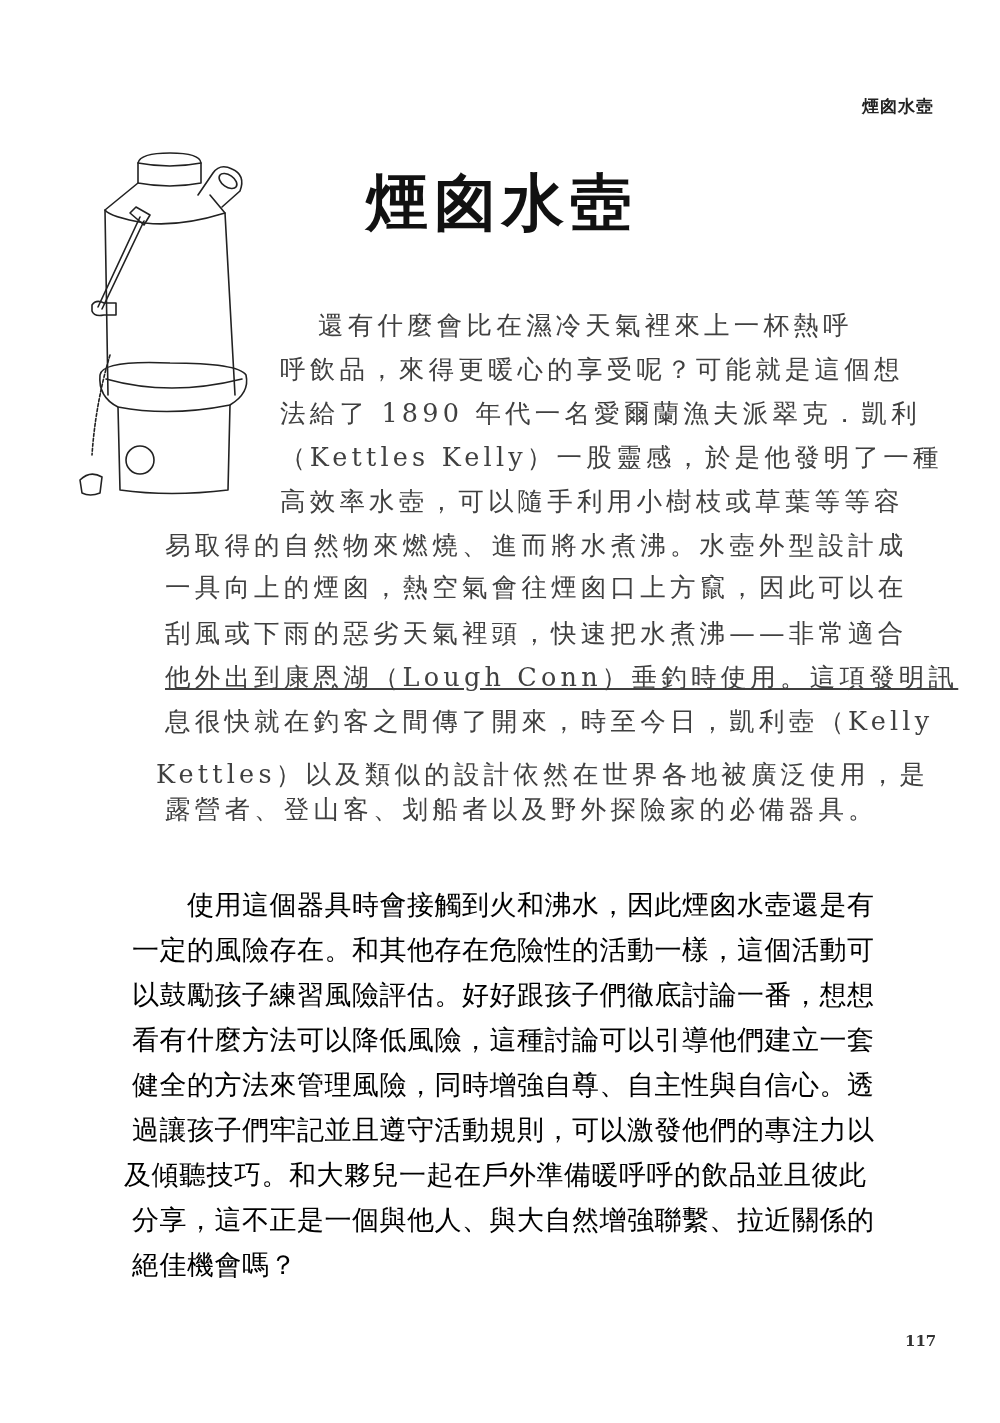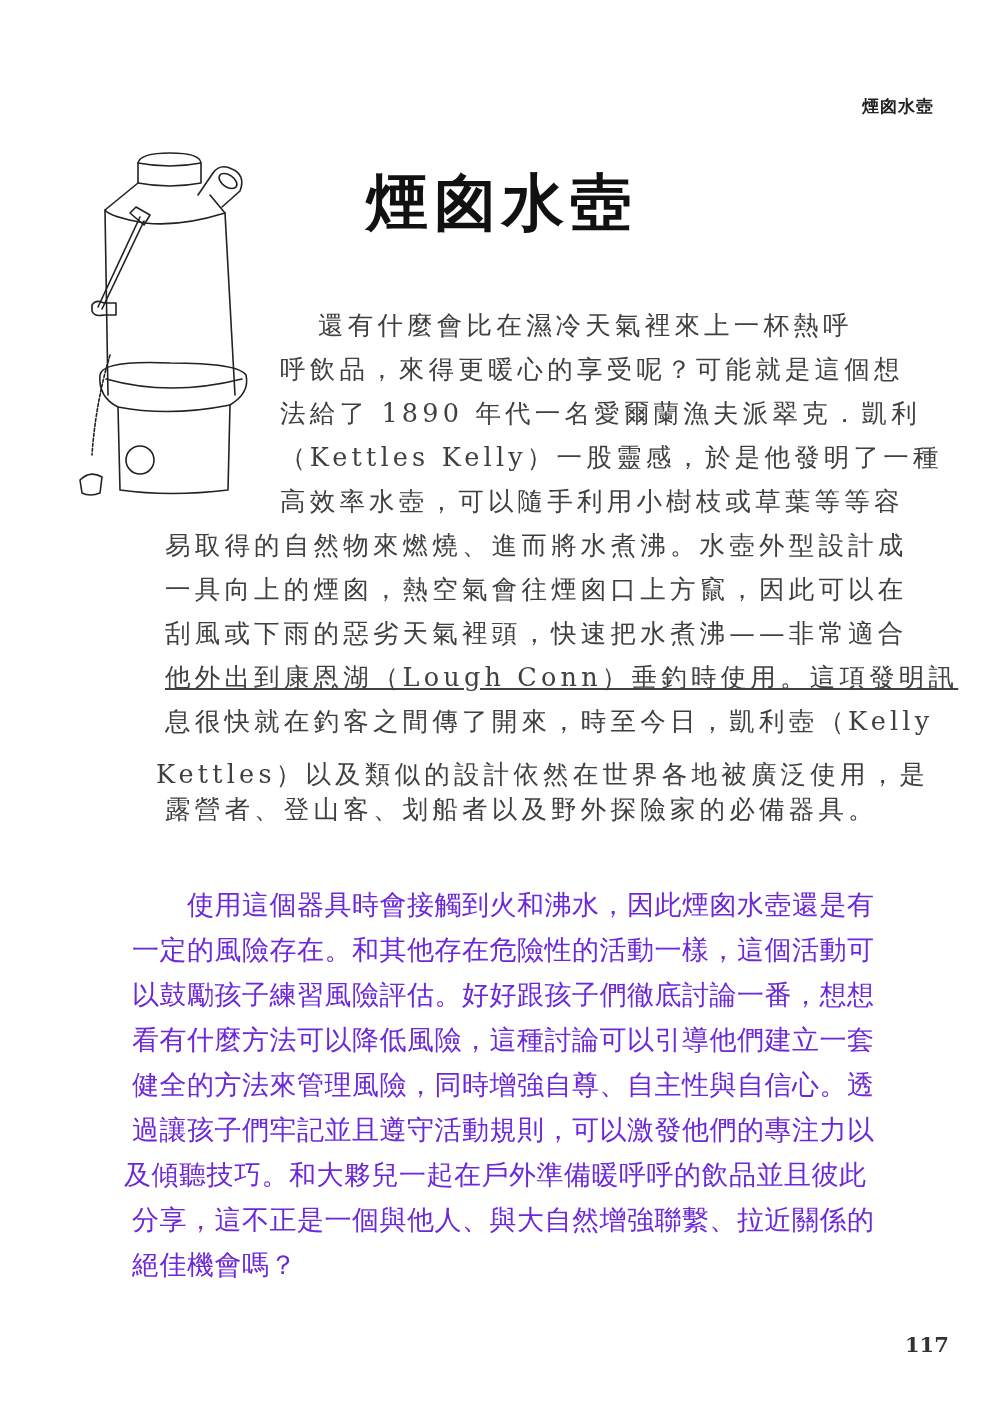--- a/index.html
+++ b/index.html
@@ -6,22 +6,22 @@
   body { width: 1000px; height: 1423px; position: relative; overflow: hidden;
          font-family: "DejaVu Serif", "Liberation Serif", serif; color: #222; }
   .running-head { position: absolute; top: 95px; right: 66px; font-size: 17px;
                   font-weight: bold; color: #222; letter-spacing: 1px; }
   .title { position: absolute; top: 172px; left: 366px; font-size: 62px; font-weight: bold;
            letter-spacing: 6px; color: #111; line-height: 1; }
   .illustration { position: absolute; left: 70px; top: 135px; width: 200px; height: 375px; }
   .green { color: #404040; font-size: 25.5px; letter-spacing: 4.2px; }
   .gline { position: absolute; white-space: nowrap; line-height: 1; }
   .bline { position: absolute; white-space: nowrap; line-height: 1; font-size: 27px;
-           letter-spacing: 0.5px; color: #6d28d9; font-family: "DejaVu Serif", serif; }
-  .page-num { position: absolute; top: 1332px; left: 905px; font-size: 21px; font-weight: bold; color: #333; }
+           letter-spacing: 0.5px; color: #000000; font-family: "DejaVu Serif", serif; }
+  .page-num { position: absolute; top: 1332px; left: 905px; font-size: 15px; font-weight: bold; color: #333; }
 </style>
 </head>
 <body>
 
 <div class="running-head">煙囪水壺</div>
 
 <svg class="illustration" viewBox="0 0 200 375" fill="none" stroke="#222" stroke-width="1.6" stroke-linecap="round" stroke-linejoin="round">
 
   <path d="M68 28 Q70 18 100 18 Q130 18 131 28 L131 48 Q100 54 68 48 Z"></path>
   <path d="M68 28 Q100 34 131 28"></path>
@@ -51,21 +51,21 @@
 
 <div class="title">煙囪水壺</div>
 
 <div>
   <div class="gline green" style="top:313px; left:318px;">還有什麼會比在濕冷天氣裡來上一杯熱呼</div>
   <div class="gline green" style="top:357px; left:280px;">呼飲品，來得更暖心的享受呢？可能就是這個想</div>
   <div class="gline green" style="top:401px; left:280px;">法給了 1890 年代一名愛爾蘭漁夫派翠克．凱利</div>
   <div class="gline green" style="top:445px; left:280px;">（Kettles Kelly）一股靈感，於是他發明了一種</div>
   <div class="gline green" style="top:489px; left:280px;">高效率水壺，可以隨手利用小樹枝或草葉等等容</div>
   <div class="gline green" style="top:533px; left:165px;">易取得的自然物來燃燒、進而將水煮沸。水壺外型設計成</div>
-  <div class="gline green" style="top:577px; left:165px;">一具向上的煙囪，熱空氣會往煙囪口上方竄，因此可以在</div>
+  <div class="gline green" style="top:577px; left:165px;font-family:Liberation Mono, monospace;">一具向上的煙囪，熱空氣會往煙囪口上方竄，因此可以在</div>
   <div class="gline green" style="top:621px; left:165px;">刮風或下雨的惡劣天氣裡頭，快速把水煮沸——非常適合</div>
   <div class="gline green" style="top:665px; left:165px;text-decoration:underline;">他外出到康恩湖（Lough Conn）垂釣時使用。這項發明訊</div>
   <div class="gline green" style="top:709px; left:165px;">息很快就在釣客之間傳了開來，時至今日，凱利壺（Kelly</div>
   <div class="gline green" style="top:753px; left:156px;margin-top:9px;">Kettles）以及類似的設計依然在世界各地被廣泛使用，是</div>
   <div class="gline green" style="top:797px; left:165px;">露營者、登山客、划船者以及野外探險家的必備器具。</div>
 </div>
 
 <div>
   <div class="bline" style="top:891px; left:187px;">使用這個器具時會接觸到火和沸水，因此煙囪水壺還是有</div>
   <div class="bline" style="top:936px; left:132px;">一定的風險存在。和其他存在危險性的活動一樣，這個活動可</div>

